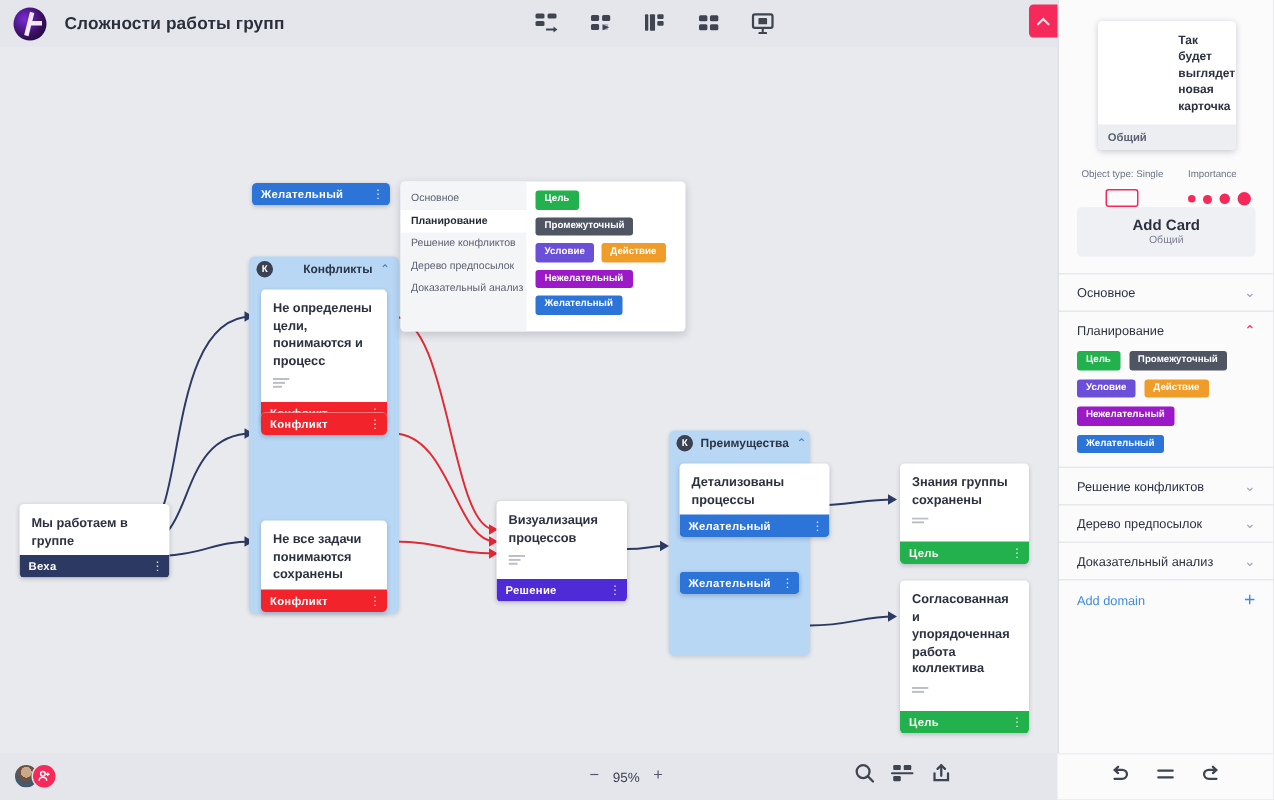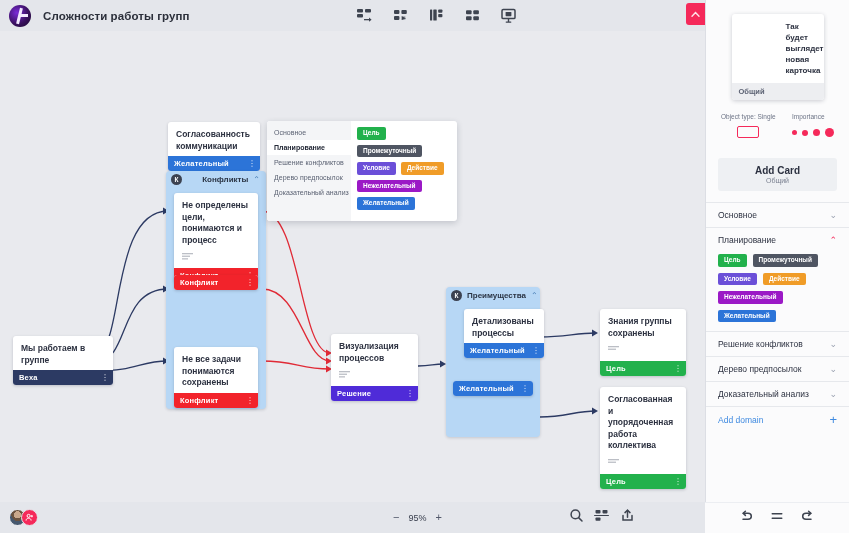--- a/index.html
+++ b/index.html
@@ -132,21 +132,21 @@
     margin-top: 13px; padding: 0 3px;
   }
   .meta-lbl { font-size: 6.5px; color: #6d7486; }
   .type-swatch {
     width: 22px; height: 12px; border: 1.5px solid #f5295a; border-radius: 2px;
     margin: 6px auto 0 auto;
   }
   .dots { display: flex; align-items: center; gap: 5px; margin-top: 8px; justify-content: flex-end; }
   .dot { background: #f5295a; border-radius: 50%; }
   .addcard {
-    margin: 20px 0 0 0; background: #eef0f3; border-radius: 3px; padding: 7px 0 7px 0;
+    margin: 0 0 0 0; background: #eef0f3; border-radius: 3px; padding: 7px 0 7px 0;
     text-align: center; cursor: pointer;
   }
   .addcard-t { font-size: 10px; font-weight: bold; color: #2c3140; }
   .addcard-s { font-size: 7px; color: #7a8090; margin-top: 1px; }
 
   .sections { margin-top: 11px; }
   .section { border-top: 1px solid #e6e8ec; }
   .sec-head {
     height: 24px; display: flex; align-items: center; justify-content: space-between;
     padding: 0 12px; cursor: pointer;
@@ -292,23 +292,20 @@
         <path d="M540 386 C566 386 575 380 596 380"></path>
       </g>
       <g fill="#2c3a63">
         <path d="M440 329.5l6 3.5-6 3.5z"></path>
           <path d="M592 298.5l6 3.5-6 3.5z"></path>
           <path d="M592 376.5l6 3.5-6 3.5z"></path>
       </g>
     </svg>
 
     <div class="card" style="left:168px; top:91px; width:92px;">
-      <div class="card-body">
-        <div class="card-text">Согласованность коммуникации</div>
-      </div>
       <div class="tag-bar" style="background:#2c74d8">
         <span class="tag-label">Желательный</span>
         <span class="kebab">⋮</span>
       </div>
     </div>
 
     <div class="chooser">
       <div class="ch-left">
         <div class="ch-item">Основное</div>
         <div class="ch-item active">Планирование</div>
@@ -395,21 +392,21 @@
       </div>
     </div>
 
     <div class="group" style="left:446px; top:256px; width:94px; height:150px;">
       <div class="group-head">
         <span class="group-av">К</span>
         <span class="group-name">Преимущества</span>
         <span class="group-chev">⌃</span>
       </div>
 
-      <div class="card" style="left:18px; top:22px; width:80px;">
+      <div class="card" style="left:7px; top:22px; width:100px;">
         <div class="card-body">
           <div class="card-text">Детализованы процессы</div>
         </div>
         <div class="tag-bar" style="background:#2c74d8">
           <span class="tag-label">Желательный</span>
           <span class="kebab">⋮</span>
         </div>
       </div>
 
       <div class="card" style="left:7px; top:94px; width:80px;">

